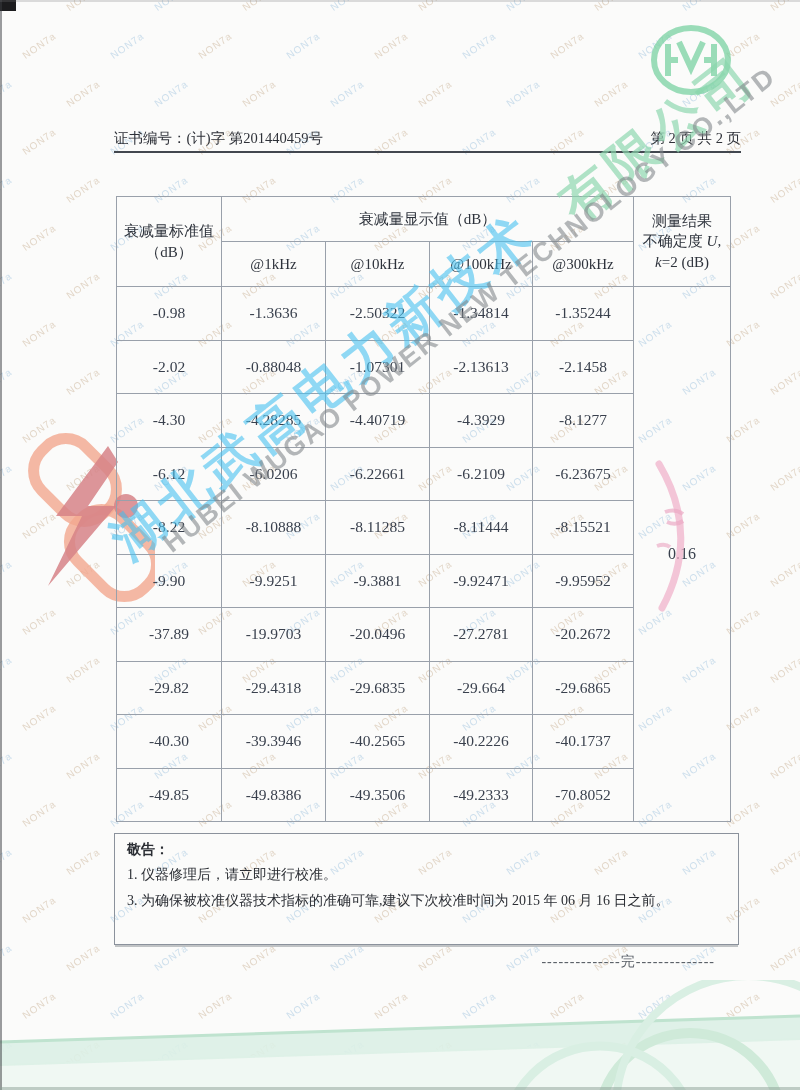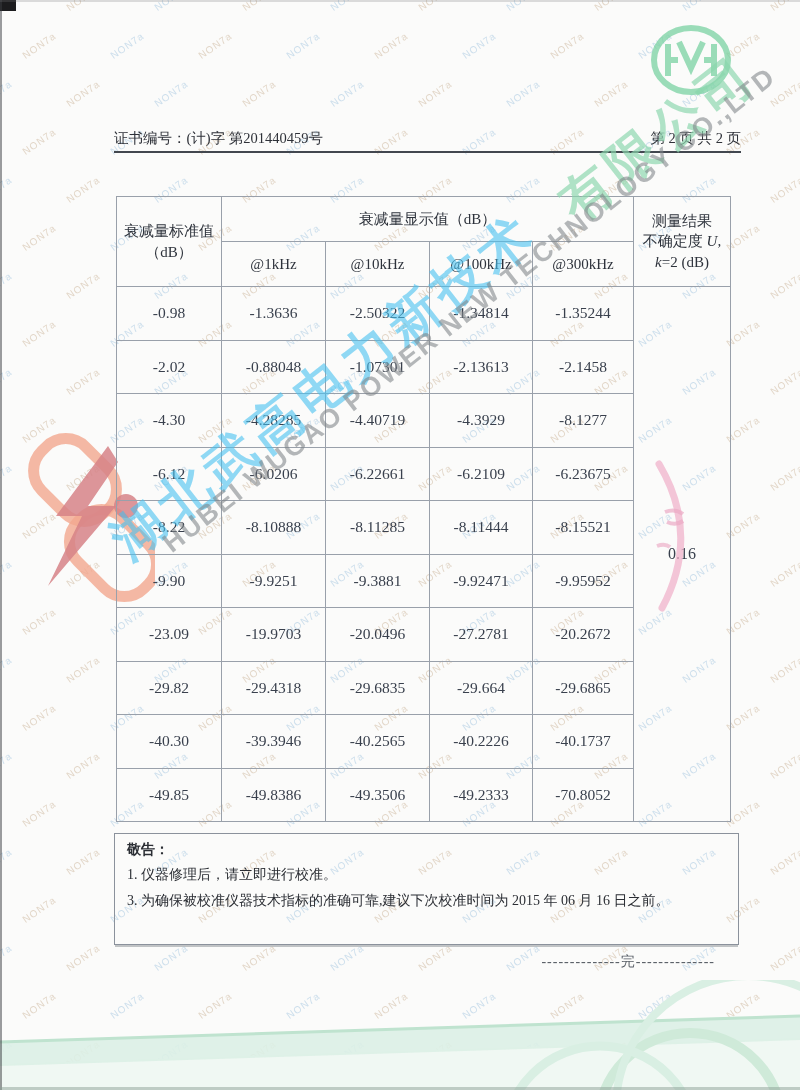--- a/index.html
+++ b/index.html
@@ -398,21 +398,21 @@
             <td>-8.15521</td>
           </tr>
           <tr>
             <td>-9.90</td>
             <td>-9.9251</td>
             <td>-9.3881</td>
             <td>-9.92471</td>
             <td>-9.95952</td>
           </tr>
           <tr>
-            <td>-23.09</td>
+            <td>-37.89</td>
             <td>-19.9703</td>
             <td>-20.0496</td>
             <td>-27.2781</td>
             <td>-20.2672</td>
           </tr>
           <tr>
             <td>-29.82</td>
             <td>-29.4318</td>
             <td>-29.6835</td>
             <td>-29.664</td>

